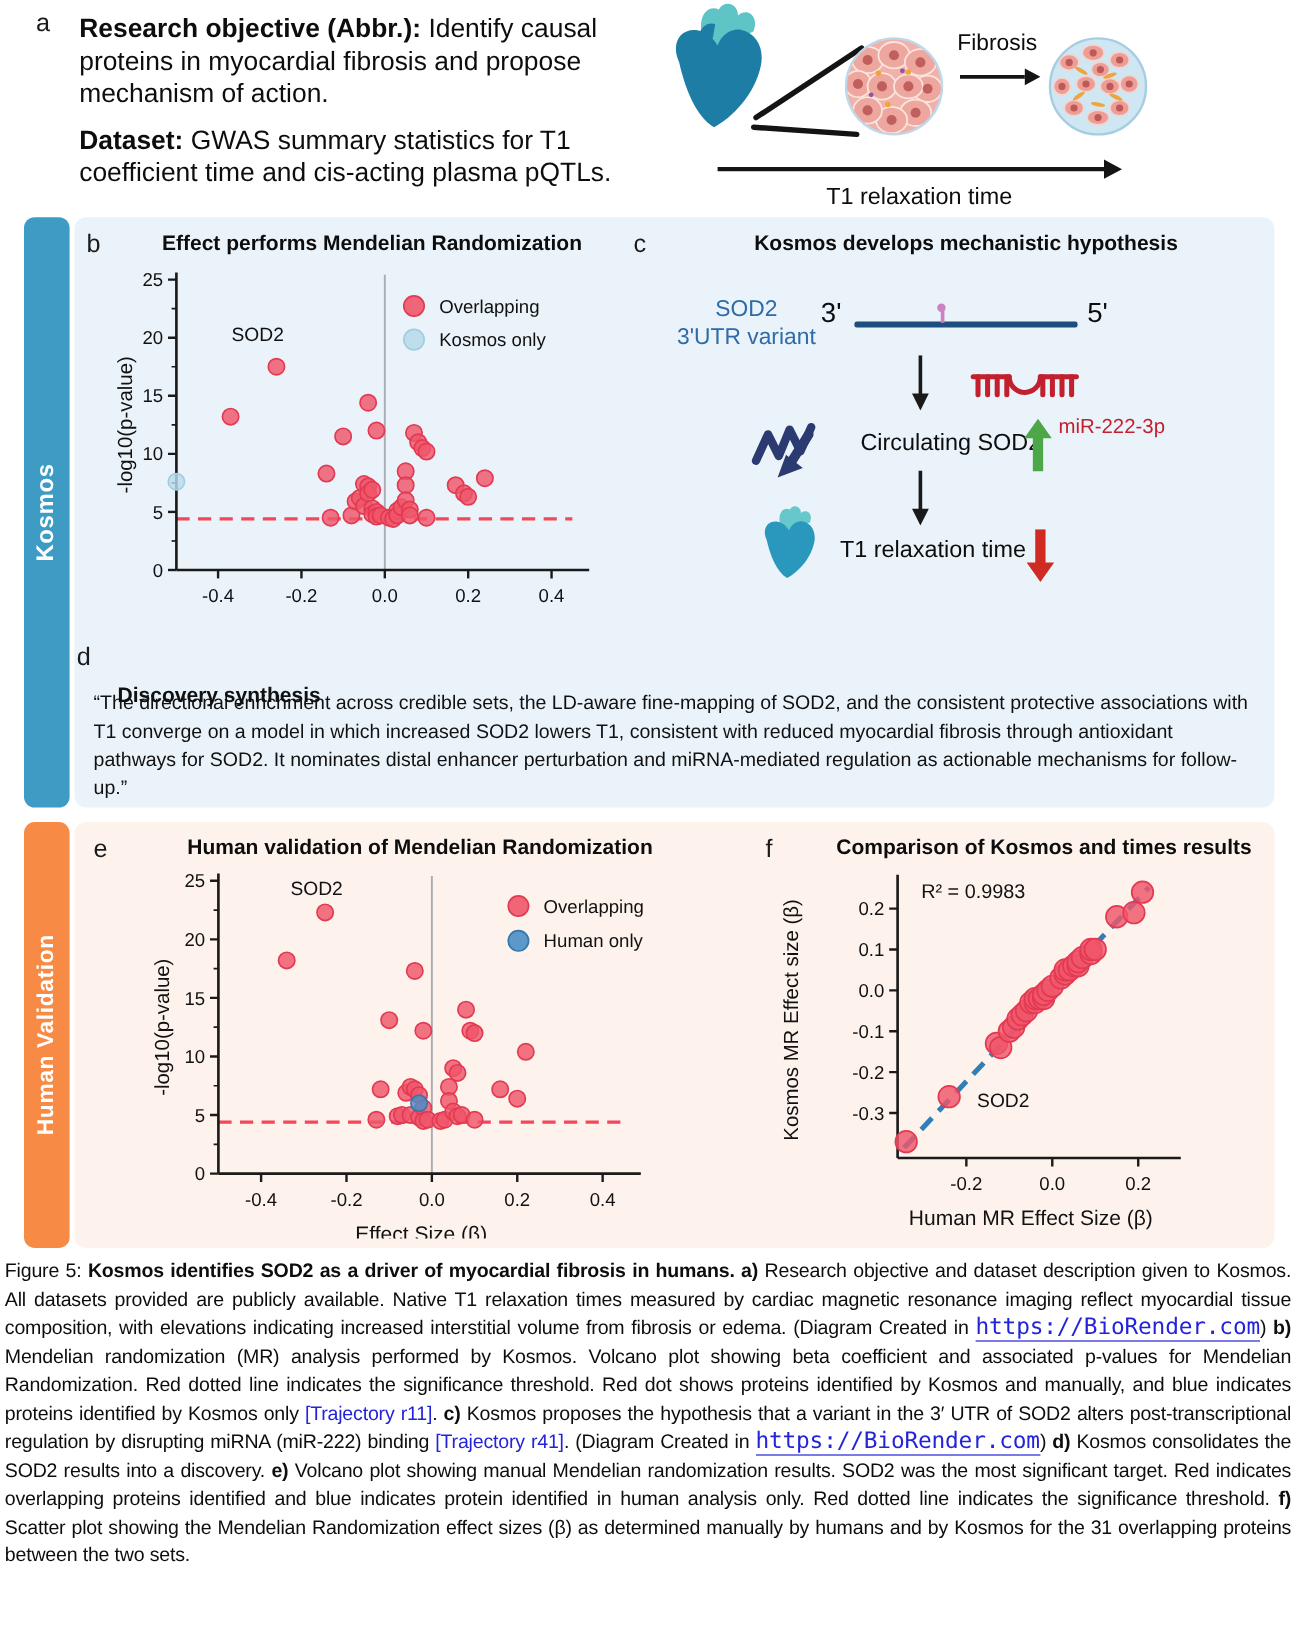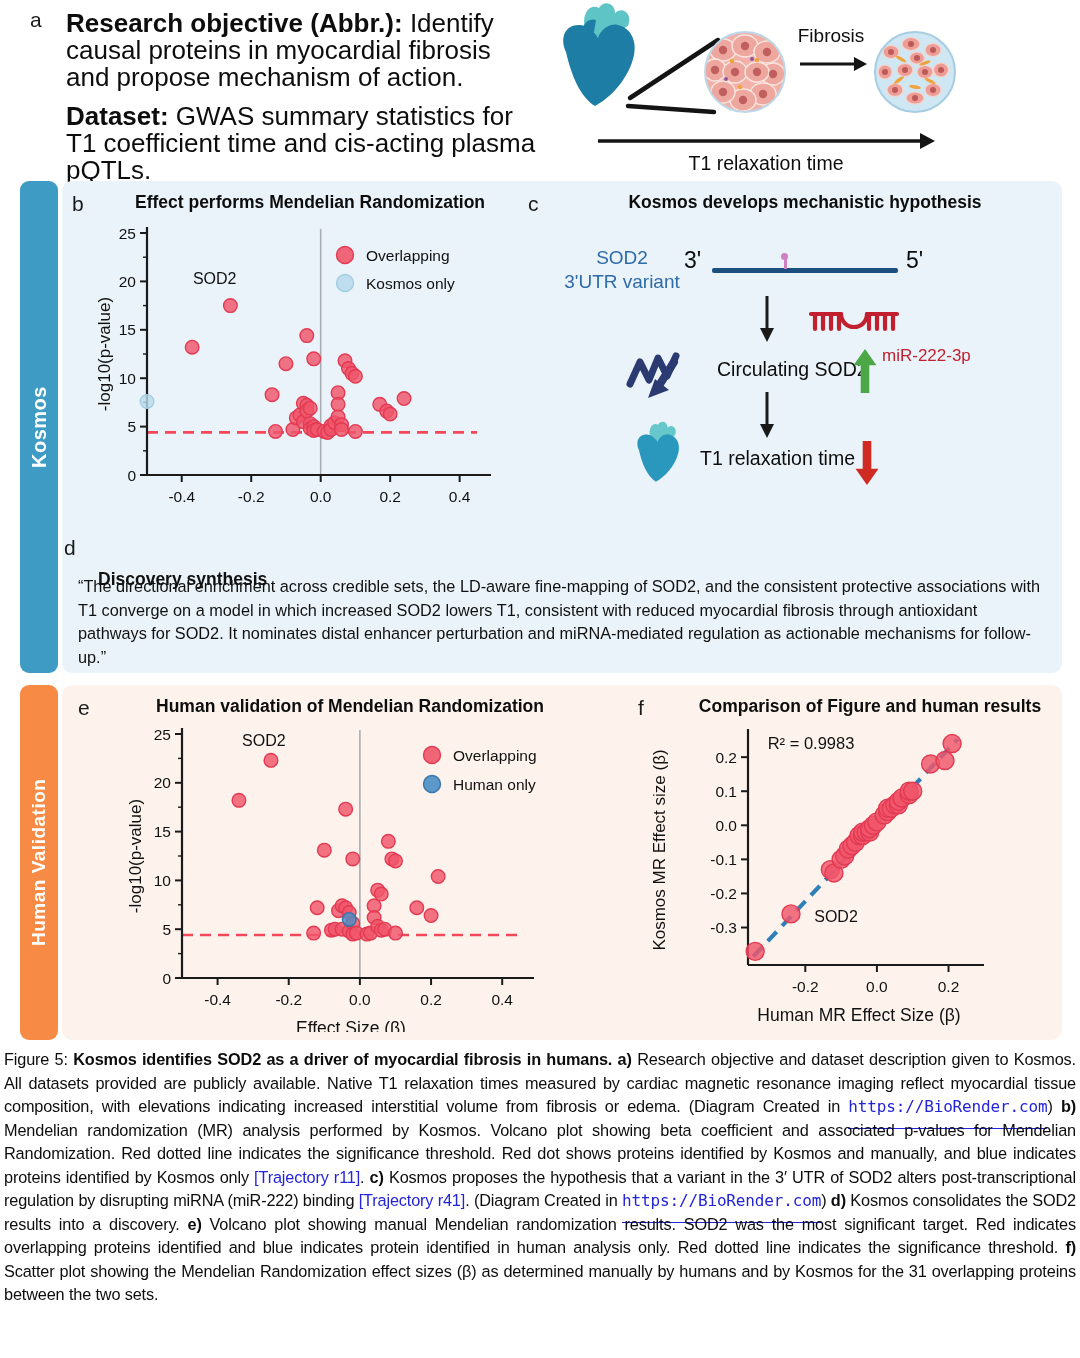--- a/index.html
+++ b/index.html
@@ -3,42 +3,42 @@
 <meta charset="utf-8">
 <style>
   html,body{margin:0;padding:0;}
   body{
     position:relative;width:1080px;height:1358px;background:#ffffff;
     font-family:"Liberation Sans",sans-serif;color:#111;overflow:hidden;
   }
   .abs{position:absolute;}
   .panel-letter{font-size:21px;color:#1a1a1a;font-weight:500;}
   .panel-title{font-size:17.5px;font-weight:700;color:#0d0d0d;text-align:center;}
-  .ptext{font-size:26px;line-height:27px;color:#0d0d0d;}
+  .ptext{font-size:22px;line-height:27px;color:#0d0d0d;}
   .ptext b{font-weight:700;}
   .section-bg{border-radius:10px;}
   .sidebar{
     border-radius:9px;display:flex;align-items:center;justify-content:center;
     writing-mode:vertical-rl;transform:rotate(180deg);
     color:#fff;font-weight:700;letter-spacing:.5px;text-align:center;
   }
   .gene-label{font-size:19px;line-height:24px;color:#2e6ba8;text-align:center;font-weight:500;}
   .prime-label{font-size:23px;color:#0d0d0d;font-weight:500;}
   .mech-text{font-size:19.5px;color:#0d0d0d;}
   .mirna-label{font-size:17px;color:#c21f2f;margin-top:21px;}
   .quote{font-size:16.3px;line-height:23.5px;color:#111;}
   .caption{
     font-size:16.3px;line-height:23.5px;letter-spacing:-0.15px;
     text-align:justify;color:#0d0d0d;
   }
   .caption strong{font-weight:700;}
   .cap-link{color:#2323d9;text-decoration:none;cursor:pointer;}
   .cap-link.mono{
-    font-family:"DejaVu Sans Mono",monospace;font-size:16px;
-    border-bottom:1.4px solid #2323d9;padding-bottom:12px;
+    font-family:"DejaVu Sans Mono",monospace;font-size:19px;
+    border-bottom:1.4px solid #2323d9;padding-bottom:0px;
   }
   .chart-host{position:absolute;}
   svg text{font-family:"Liberation Sans",sans-serif;}
   .utr-bar{background:#1c4f7e;border-radius:2px;}
   .lolli-stem{background:#cf7fc4;}
   .lolli-head{background:#cf7fc4;border-radius:50%;}
 </style>
 </head>
 <body>
 
@@ -314,21 +314,21 @@
 <div class="abs" style="left:98px;top:538px;font-size:17.5px;font-weight:700;margin-top:31px;">Discovery synthesis</div>
 <div class="abs quote" style="left:78px;top:575px;width:972px;">“The directional enrichment across credible sets, the LD-aware fine-mapping of SOD2, and the consistent protective associations with T1 converge on a model in which increased SOD2 lowers T1, consistent with reduced myocardial fibrosis through antioxidant pathways for SOD2. It nominates distal enhancer perturbation and miRNA-mediated regulation as actionable mechanisms for follow-up.”</div>
 
 <div class="abs section-bg" style="left:62px;top:685px;width:1000px;height:355px;background:#fdf3ec;"></div>
 <div class="abs sidebar" style="left:20px;top:685px;width:38px;height:355px;background:#f78b45;font-size:19px;">Human Validation</div>
 
 <div class="abs panel-letter" style="left:78px;top:696px;">e</div>
 <div class="abs panel-title" style="left:130px;top:696px;width:440px;">Human validation of Mendelian Randomization</div>
 
 <div class="abs panel-letter" style="left:638px;top:696px;">f</div>
-<div class="abs panel-title" style="left:660px;top:696px;width:420px;">Comparison of Figure and human results</div>
+<div class="abs panel-title" style="left:660px;top:696px;width:420px;">Comparison of Kosmos and times results</div>
 
 <div class="chart-host" style="left: 126px; top: 716px;"><svg width="452" height="316" viewBox="0 0 452 316">
       <line x1="233.89473684210526" y1="14" x2="233.89473684210526" y2="262" stroke="#a9adb3" stroke-width="1.6"></line>
       <line x1="56" y1="219.056" x2="394" y2="219.056" stroke="#f4475a" stroke-width="2.6" stroke-dasharray="11 7"></line>
       <line x1="56" y1="12" x2="56" y2="262" stroke="#1a1a1a" stroke-width="2.2"></line>
       <line x1="56" y1="262" x2="408" y2="262" stroke="#1a1a1a" stroke-width="2.2"></line>
       <line x1="49" y1="262" x2="56" y2="262" stroke="#1a1a1a" stroke-width="2"></line>
       <text x="45" y="267.5" text-anchor="end" font-size="15.5" fill="#111">0</text>
       <line x1="49" y1="213.20000000000002" x2="56" y2="213.20000000000002" stroke="#1a1a1a" stroke-width="2"></line>
       <text x="45" y="218.70000000000002" text-anchor="end" font-size="15.5" fill="#111">5</text>

